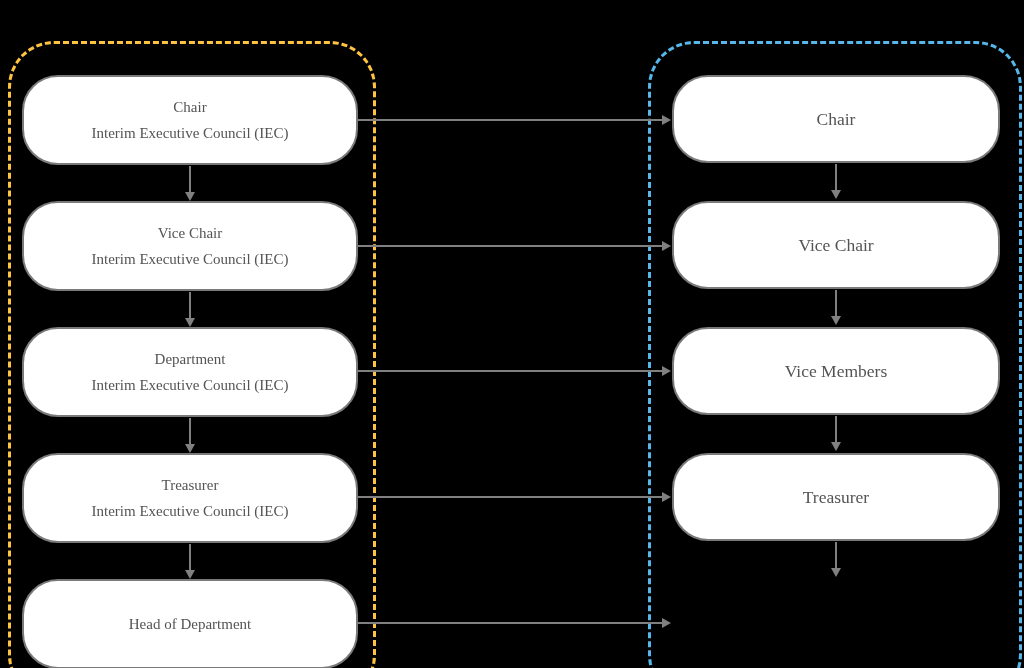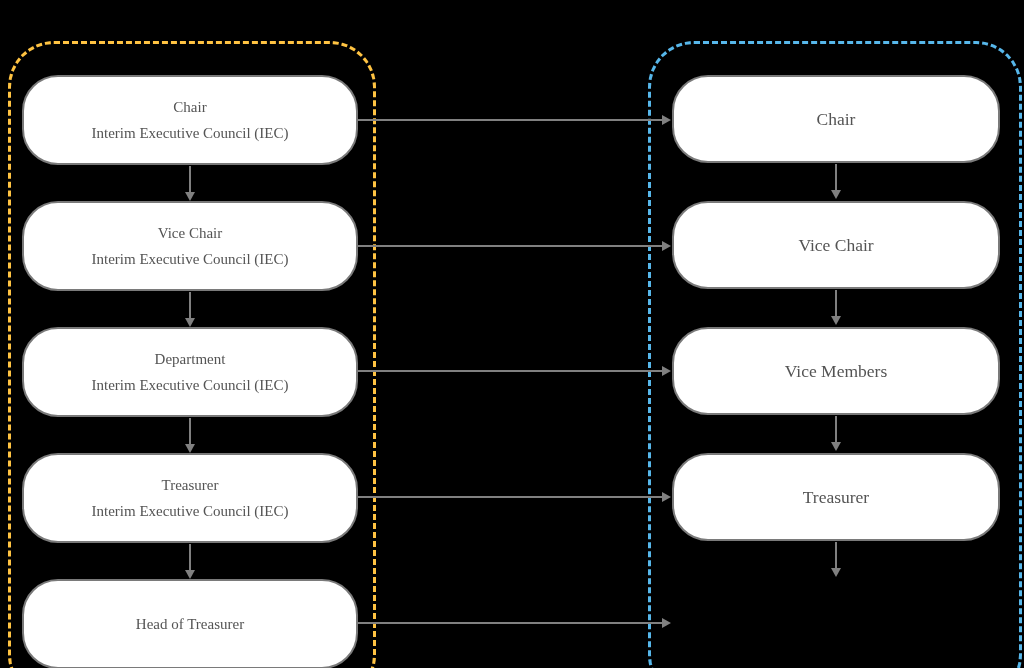--- a/index.html
+++ b/index.html
@@ -112,21 +112,21 @@
   </div>
   <div class="node lcol row2">
     <div>Department</div>
     <div>Interim Executive Council (IEC)</div>
   </div>
   <div class="node lcol row3">
     <div>Treasurer</div>
     <div>Interim Executive Council (IEC)</div>
   </div>
   <div class="node lcol row4">
-    <div>Head of Treasurer</div>
+    <div>Head of Department</div>
   </div>
 
   <div class="node rcol row0">
     <div>Chair</div>
   </div>
   <div class="node rcol row1">
     <div>Vice Chair</div>
   </div>
   <div class="node rcol row2">
     <div>Vice Members</div>

